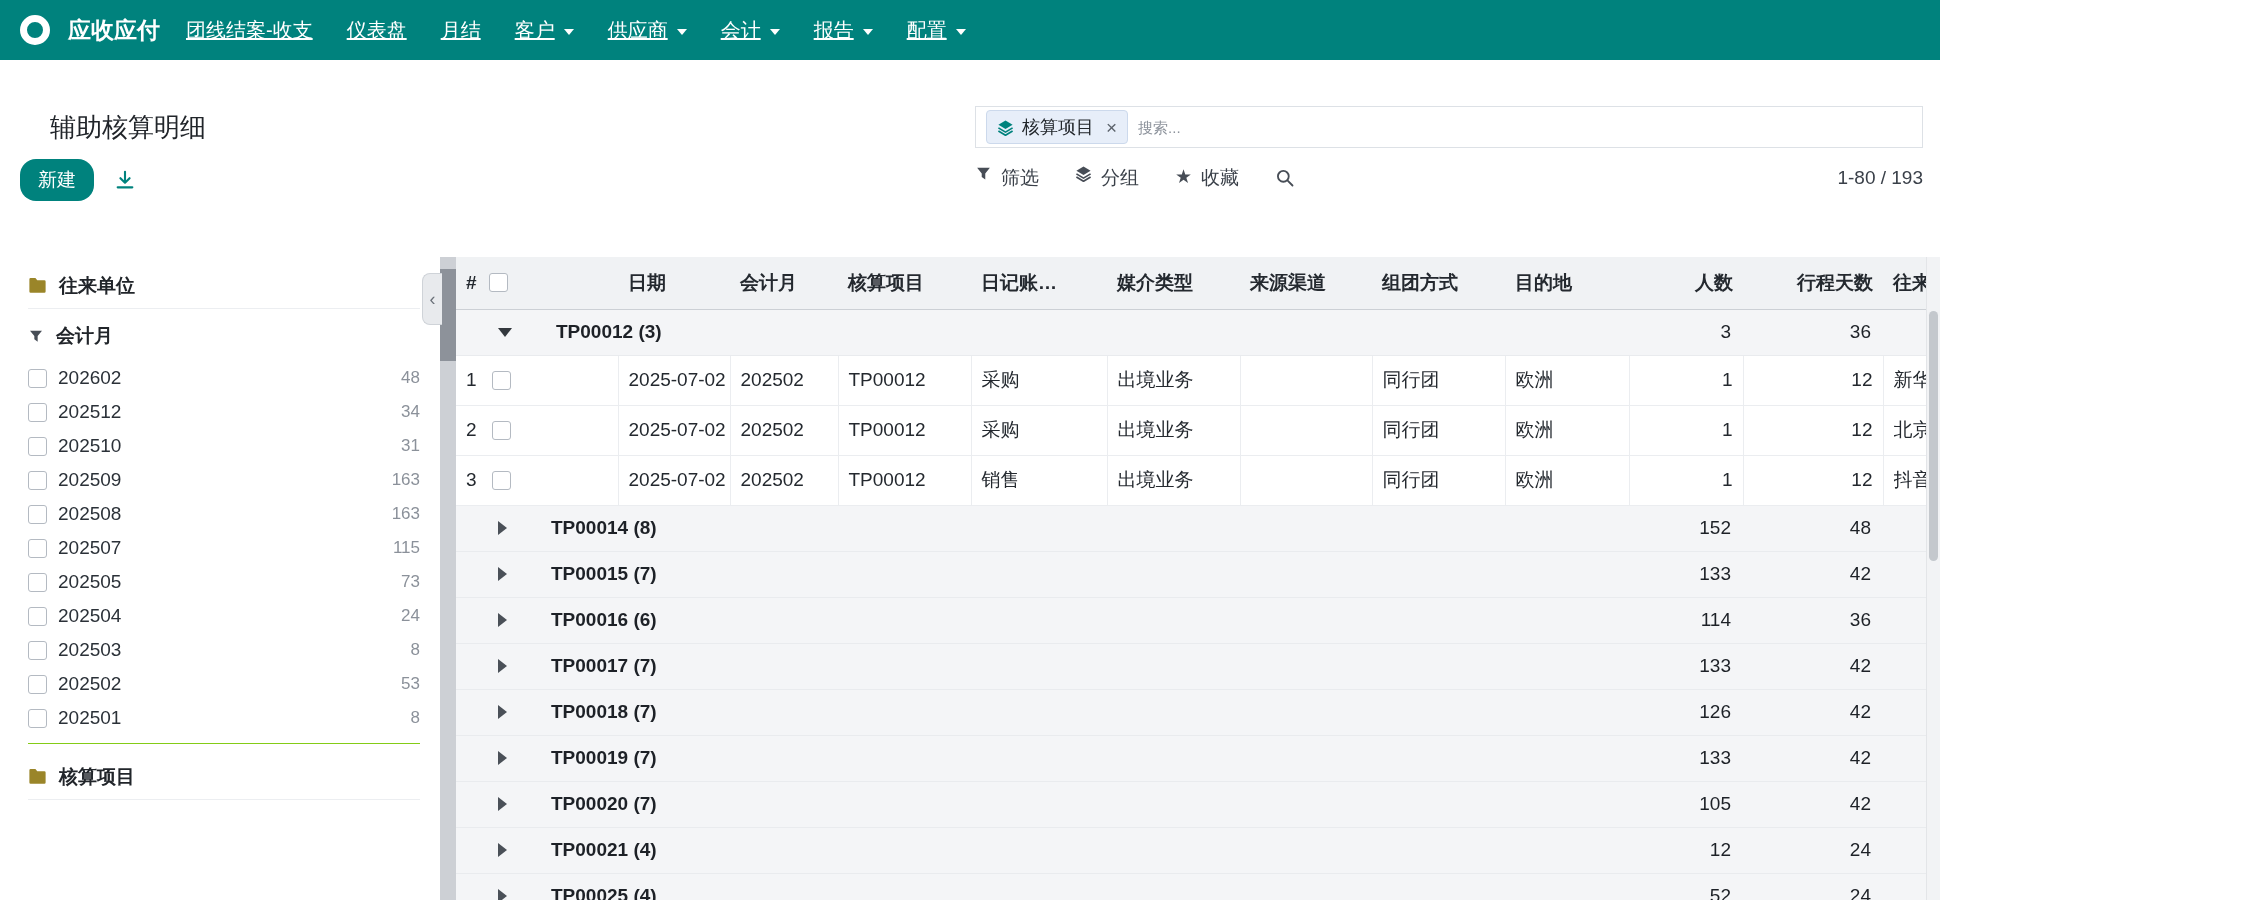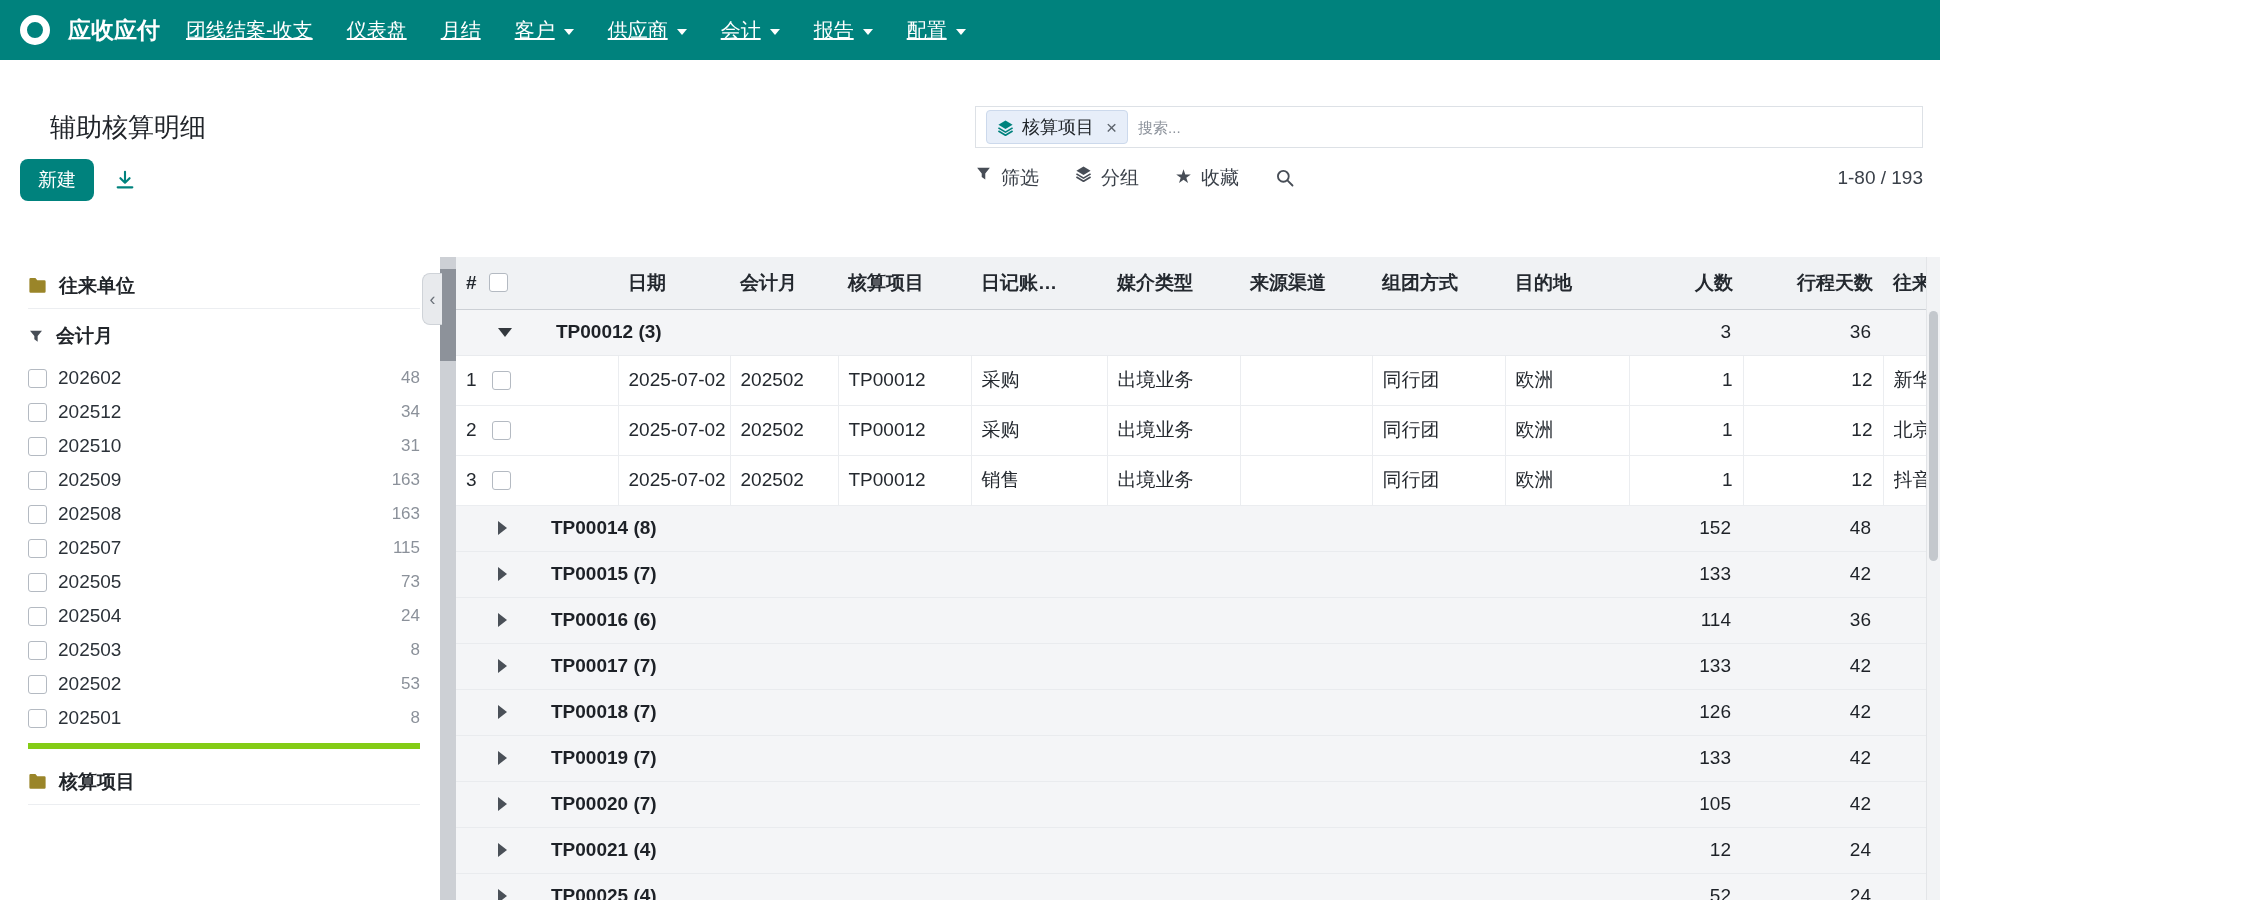--- a/index.html
+++ b/index.html
@@ -22,38 +22,38 @@
   .searchbar { width:948px; height:42px; border:1px solid #dde1e6; background:#fff; display:flex; align-items:center; padding:0 10px; gap:10px; }
   .facet { display:flex; align-items:center; gap:8px; background:#e7eef9; border:1px solid #ccd9ec; border-radius:4px; padding:4px 10px; flex:none; }
   .facet-label { font-size:18px; color:#21252a; }
   .facet-x { font-size:19px; color:#5c636c; cursor:pointer; line-height:1; padding-left:4px; }
   .layers-icon { color:#00827d; display:flex; }
   .search-input { flex:1; border:none; outline:none; font-size:15px; color:#333; background:transparent; }
   .search-input::placeholder { color:#8d939c; }
 
   .cp-row2 { height:69px; display:flex; align-items:flex-start; justify-content:space-between; padding:6px 17px 0 20px; }
   .cp-left { display:flex; align-items:center; gap:20px; }
-  .btn-new { background:#00827d; color:#fff; border:none; border-radius:8px; font-size:19px; padding:8px 18px; cursor:pointer; font-family:inherit; }
+  .btn-new { background:#00827d; color:#fff; border:none; border-radius:16px; font-size:19px; padding:8px 18px; cursor:pointer; font-family:inherit; }
   .dl-icon { color:#00827d; display:flex; cursor:pointer; }
   .cp-right { width:948px; display:flex; align-items:center; justify-content:space-between; padding-top:6px; }
   .view-controls { display:flex; align-items:center; gap:36px; }
   .vc-btn { display:flex; align-items:flex-start; gap:9px; font-size:19px; color:#3a4049; cursor:pointer; white-space:nowrap; }
   .vc-icon { color:#474d56; display:flex; }
   .star { font-size:19px; color:#474d56; }
   .pager { font-size:19px; color:#3a4049; cursor:pointer; white-space:nowrap; }
 
   
   .content { flex:1; min-height:0; display:flex; position:relative; }
 
   .search-panel { flex:none; width:440px; padding:6px 20px 0 28px; position:relative; background:#fff; }
   .sp-category { height:46px; display:flex; align-items:center; gap:12px; font-size:19px; font-weight:700; color:#21252a; border-bottom:1px solid #eceef1; cursor:pointer; }
   .sp-filter-header { height:46px; display:flex; align-items:center; gap:12px; font-size:19px; font-weight:700; color:#21252a; margin-top:4px; cursor:default; }
   .folder-icon { color:#9a8529; display:flex; }
   .funnel-icon-dark { color:#474d56; display:flex; }
-  .sp-list { padding:2px 0 8px 0; border-bottom:6px solid #84cc16; }
+  .sp-list { padding:2px 0 8px 0; border-bottom:1px solid #84cc16; }
   .sp-item { height:34px; display:flex; align-items:center; gap:11px; font-size:19px; color:#2b3138; cursor:pointer; }
   .sp-count { margin-left:auto; color:#8b919a; font-size:17px; }
   .checkbox { display:inline-block; width:19px; height:19px; border:1px solid #b4bac2; border-radius:3px; background:#fff; flex:none; cursor:pointer; }
 
   .panel-scroll { flex:none; width:16px; background:#cdd0d5; position:relative; }
   .panel-thumb { position:absolute; top:12px; left:0; width:16px; height:92px; background:#8d929a; cursor:pointer; }
   .collapse-handle { position:absolute; left:422px; top:16px; width:20px; height:52px; background:#e8eaed; border:1px solid #cfd3d8; border-right:none; border-radius:8px 0 0 8px; display:flex; align-items:center; justify-content:center; color:#6a7078; font-size:18px; cursor:pointer; z-index:3; }
 
   
   .list-view { flex:1; position:relative; overflow:hidden; background:#fff; }

